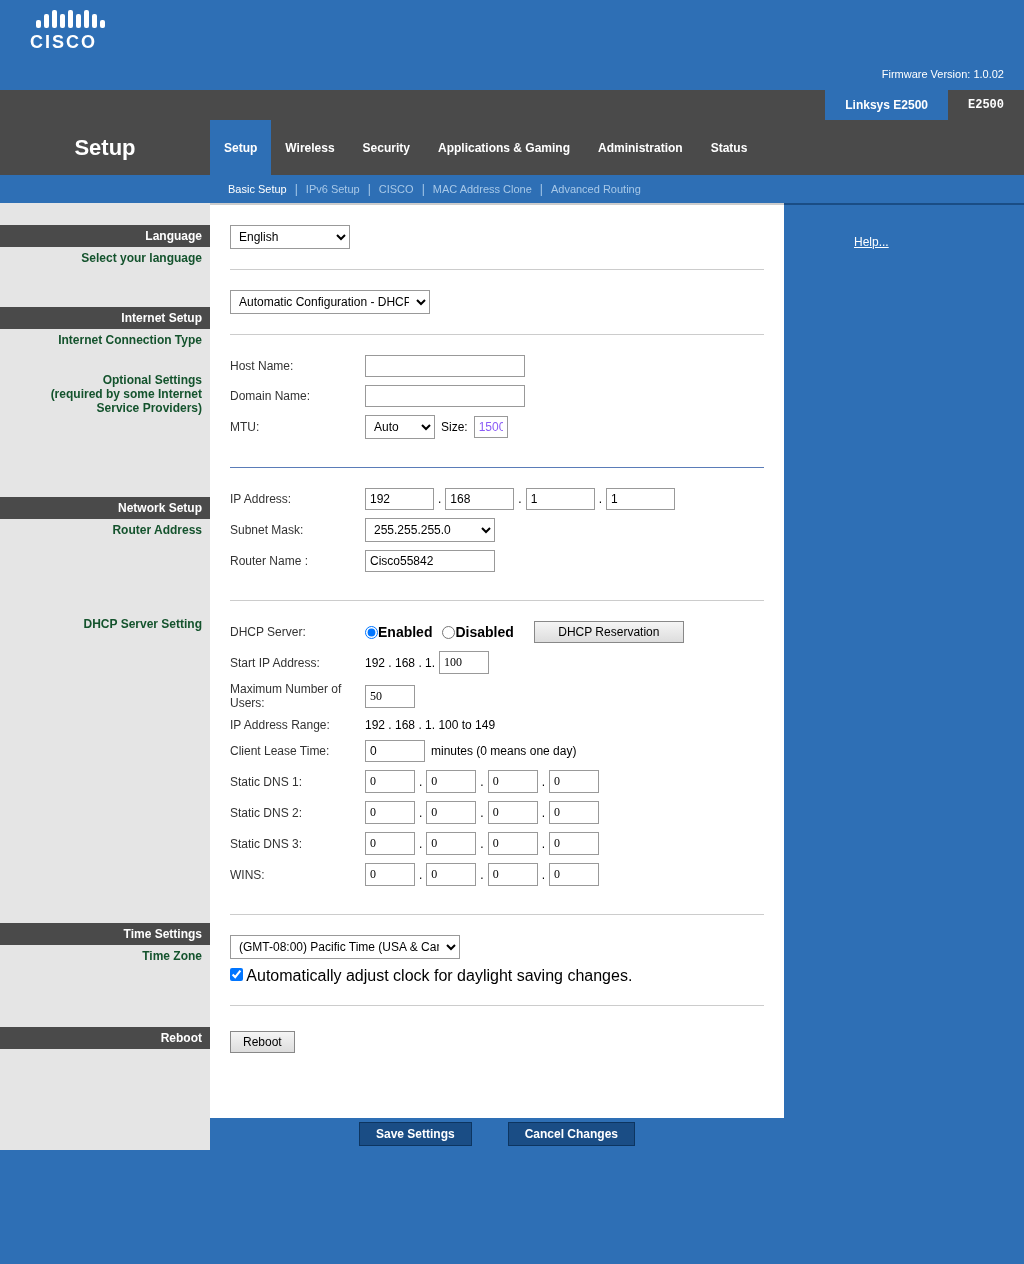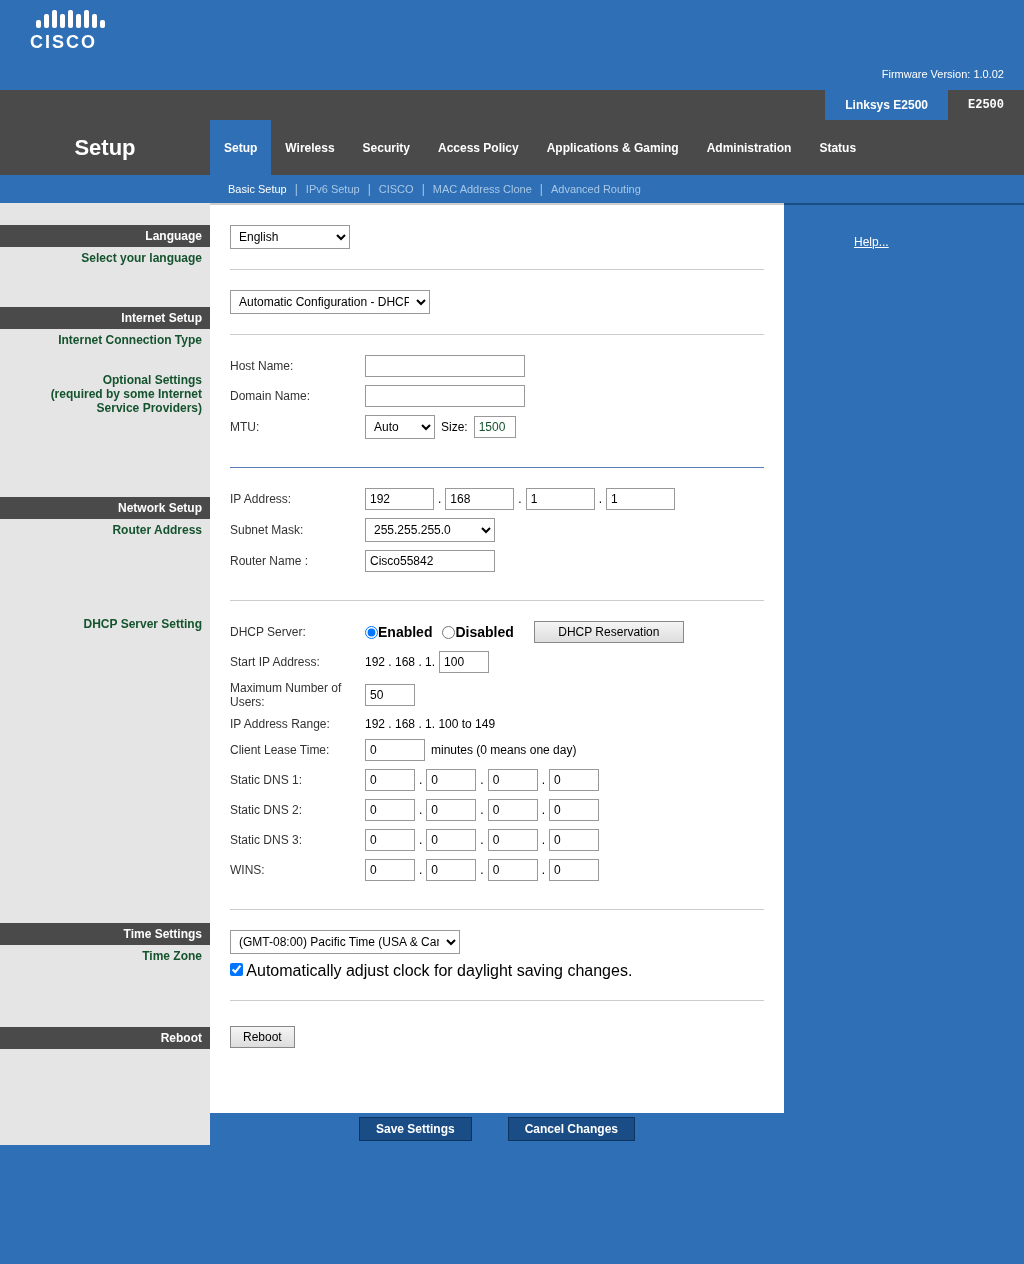--- a/index.html
+++ b/index.html
@@ -33,21 +33,21 @@
 .section-sub { text-align: right; padding: 4px 8px; font-size: 12px; color: #14532d; background: #e5e5e5; font-weight: bold; }
 .field-block { padding: 10px 20px; }
 .field-row { display: flex; align-items: center; margin-bottom: 8px; }
 .field-label { width: 135px; font-size: 12px; color: #333; }
 select, input[type=text] { border: 1px solid #999; background: #fff; font-size: 12px; padding: 3px 4px; }
 .sel-sm { width: 120px; }
 .sel-md { width: 200px; }
 .sel-lg { width: 230px; }
 .txt-md { width: 160px; }
 .txt-sm { width: 69px; text-align: left; }
-.txt-xsm { width: 50px; text-align: left; }
+.txt-xsm { width: 50px; text-align: left; font-family: Liberation Serif, serif; }
 .dot { margin: 0 4px; }
 hr.div { border: none; border-top: 1px solid #ccc; margin: 10px 20px; }
 .btn { background: linear-gradient(#f5f5f5,#ddd); border: 1px solid #888; padding: 3px 12px; font-size: 12px; cursor: pointer; }
 .footer-bar { background: #2e6fb5; height: 32px; display: flex; align-items: center; justify-content: center; gap: 36px; }
 .fbtn { background: #1a4d85; border: 1px solid #0d3560; color: #fff; padding: 4px 16px; font-size: 12px; font-weight: bold; cursor: pointer; }
 .footer-row { display: flex; }
 .footer-row .fspacer { width: 210px; background: #e5e5e5; }
 .footer-row .fmain { flex: 1; }
 .footer-row .fright { width: 240px; background: #2e6fb5; }
 .radio-lbl { font-size: 14px; font-weight: bold; margin-right: 10px; }
@@ -82,21 +82,20 @@
     <div class="model-num">E2500</div>
   </div>
 </div>
 
 <div class="nav-row">
   <div class="nav-left">Setup</div>
   <div class="nav-tabs">
     <div class="nav-tab active">Setup</div>
     <div class="nav-tab">Wireless</div>
     <div class="nav-tab">Security</div>
-    <div class="nav-tab" style="line-height:14px">Access Policy</div>
     <div class="nav-tab" style="line-height:14px">Applications &amp; Gaming</div>
     <div class="nav-tab">Administration</div>
     <div class="nav-tab">Status</div>
   </div>
 </div>
 
 <div class="subnav">
   <a class="active">Basic Setup</a>
   <span class="sep">|</span>
   <a>IPv6 Setup</a>
@@ -145,21 +144,21 @@
         <input type="text" class="txt-md" value="" style="">
       </div>
       <div class="field-row">
         <div class="field-label">Domain Name:</div>
         <input type="text" class="txt-md" value="" style="">
       </div>
       <div class="field-row">
         <div class="field-label">MTU:</div>
         <select style="width:70px"><option>Auto</option></select>
         <span style="margin:0 6px">Size:</span>
-        <input type="text" style="width: 42px; color: #14532d;" disabled="" value="1500">
+        <input type="text" style="width: 34px; color: #8b5cf6;" disabled="" value="1500">
       </div>
     </div>
     <hr class="div" style="border-color:#5a7cb8">
     <div class="field-block">
       <div class="field-row">
         <div class="field-label">IP Address:</div>
         <input type="text" class="txt-sm" value="192" style="">
           <span class="dot">.</span>
         <input type="text" class="txt-sm" value="168" style="">
           <span class="dot">.</span>

